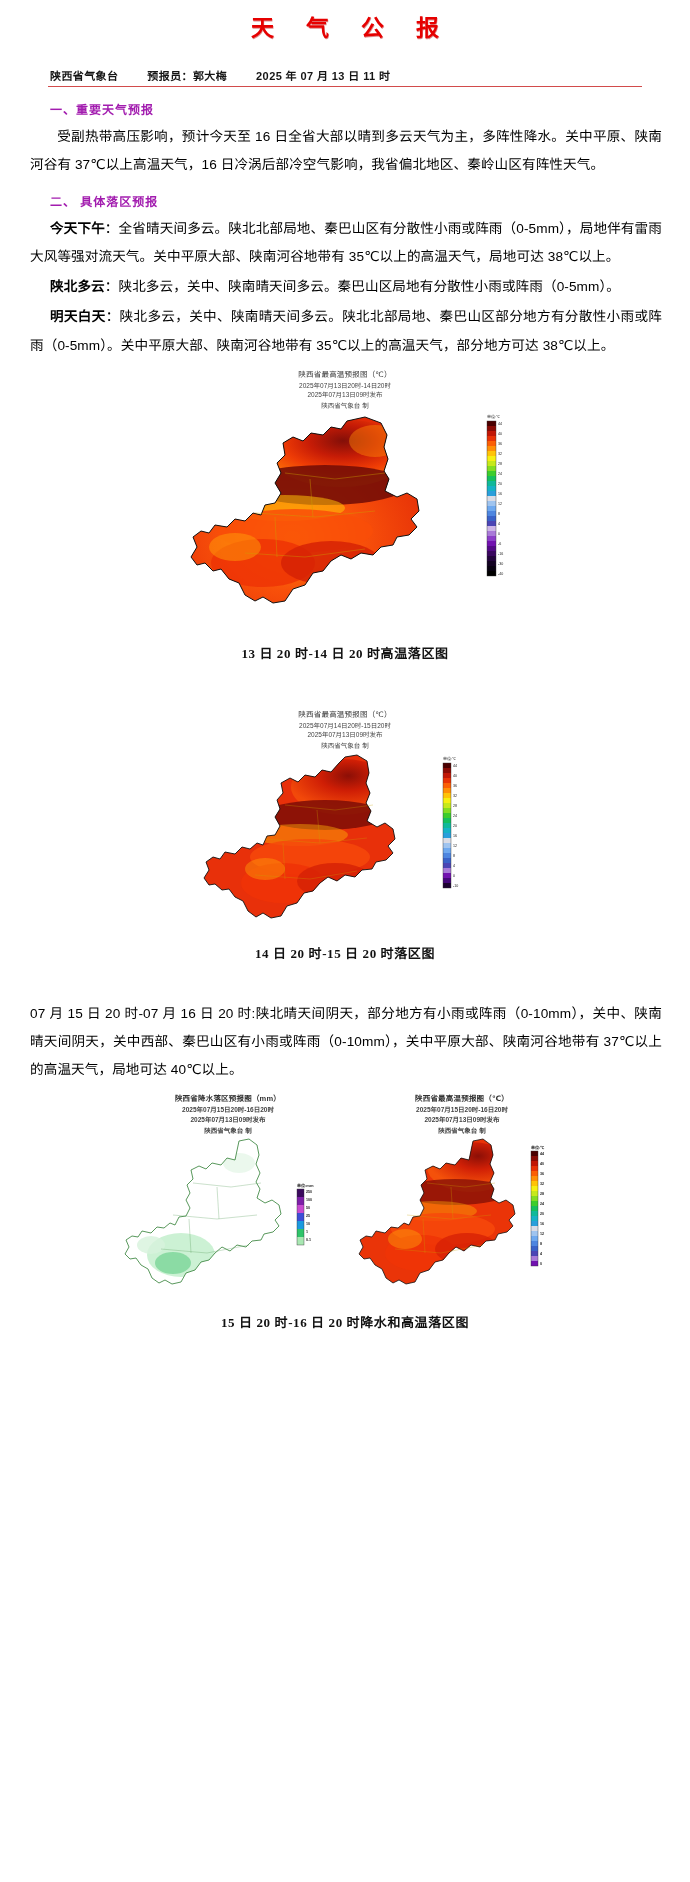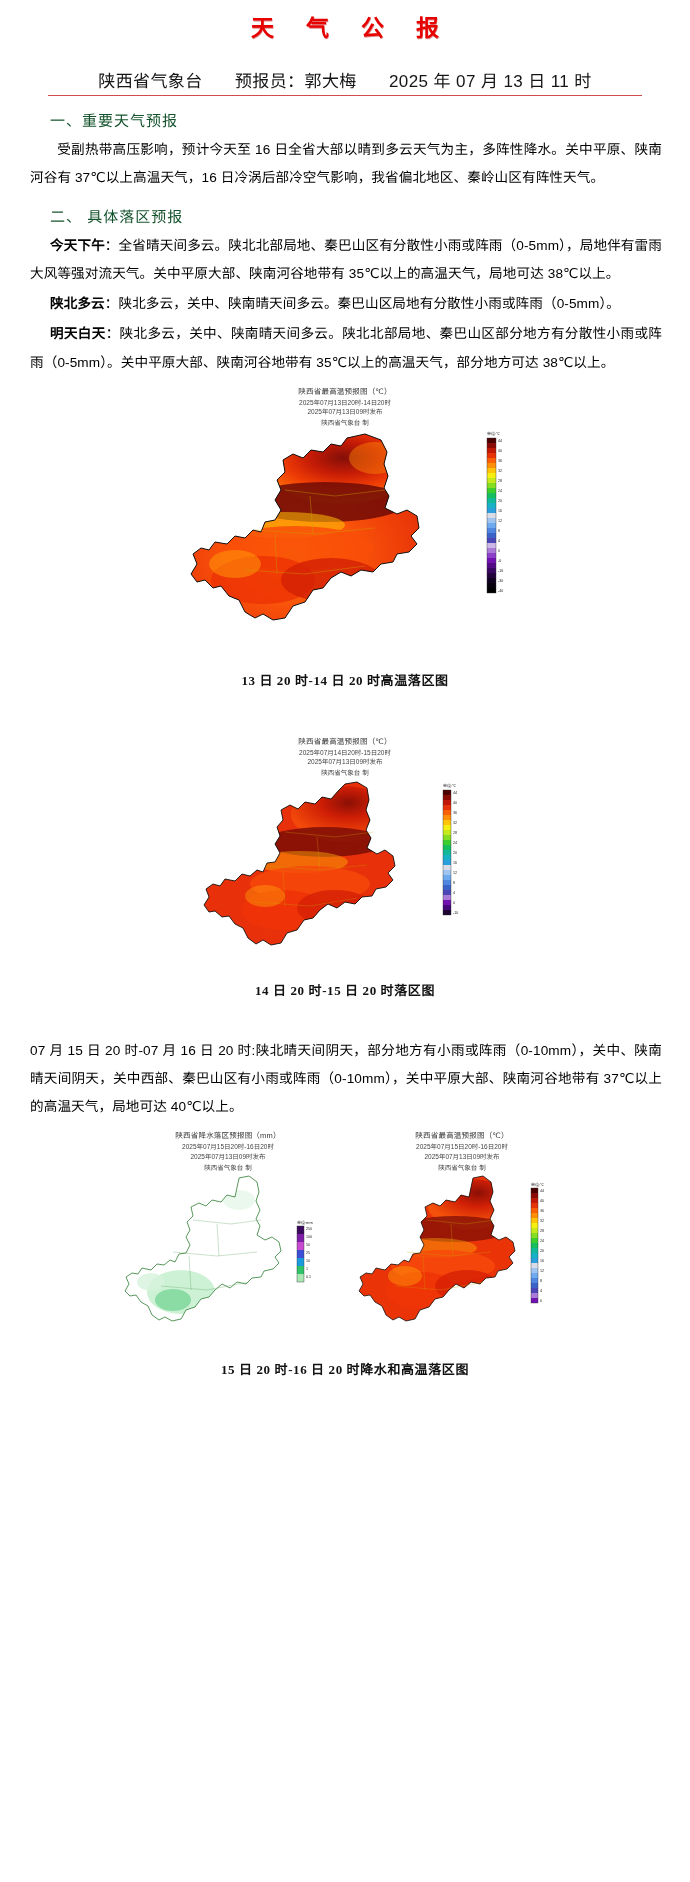--- a/index.html
+++ b/index.html
@@ -35,38 +35,37 @@
     text-shadow:0.5px 0.5px 0 rgba(180,0,0,.45);
   }
 
   
   .byline-wrap{
     margin:24px 48px 0 48px;
     border-bottom:1.6px solid #d24b4b;
     padding-bottom:3px;
   }
   .byline{
-    text-align:center;
-    font-size:17px;
-    font-weight:normal;
+    font-size:11px;
+    font-weight:bold;
     color:#151515;
     letter-spacing:.4px;
     white-space:nowrap;
   }
   .byline span{margin:0 2px;}
   .byline .gap{display:inline-block;width:14px;}
 
   
   .content{padding:0 28px 0 30px;}
   h2.sec{
-    font-size:15px;
-    font-weight:normal;
+    font-size:12px;
+    font-weight:bold;
     margin:13px 0 6px 20px;
     letter-spacing:1px;
-    color:#14532d;
+    color:#a21caf;
   }
   h2.sec.sec2{letter-spacing:1px;}
   p.para{
     font-size:13.6px;
     line-height:2.07;
     margin:0 0 2px 0;
     text-align:justify;
     text-justify:inter-ideograph;
     color:#000000;
     letter-spacing:.1px;
@@ -87,37 +86,36 @@
   .fig-head .l2{font-size:6.5px;display:block;color:#444;}
   .fig-head .l3{font-size:6.5px;display:block;color:#444;}
   .fig-head .l4{font-size:6.5px;display:block;color:#444;margin-top:2px;}
 
   .map-stage{position:relative;margin:0 auto;}
   .caption{
     text-align:center;
     font-size:13px;
     font-weight:bold;
     color:#111;
-    margin-top:10px;
     letter-spacing:.6px;
     font-family:"Liberation Serif","DejaVu Serif",serif;
   }
 
   
   svg.mapsvg{display:block;margin:0 auto;}
 
   .spacer-lg{height:38px;}
   .spacer-md{height:26px;}
 
   .para-block{padding:0 28px 0 30px;}
 
   
   .cb-label{font-size:3.6px;fill:#222;font-family:"Liberation Sans",sans-serif;}
   .cb-title{font-size:4px;fill:#222;font-family:"Liberation Sans",sans-serif;}
-  .dual-maps{display:flex;justify-content:center;align-items:flex-end;gap:19px;}
+  .dual-maps{display:flex;justify-content:center;align-items:flex-end;gap:19px;font-weight:bold;}
 </style>
 </head>
 <body>
 
 <div class="page">
 
   <h1 class="doc-title">天 气 公 报</h1>
 
   <div class="byline-wrap">
     <div class="byline">

